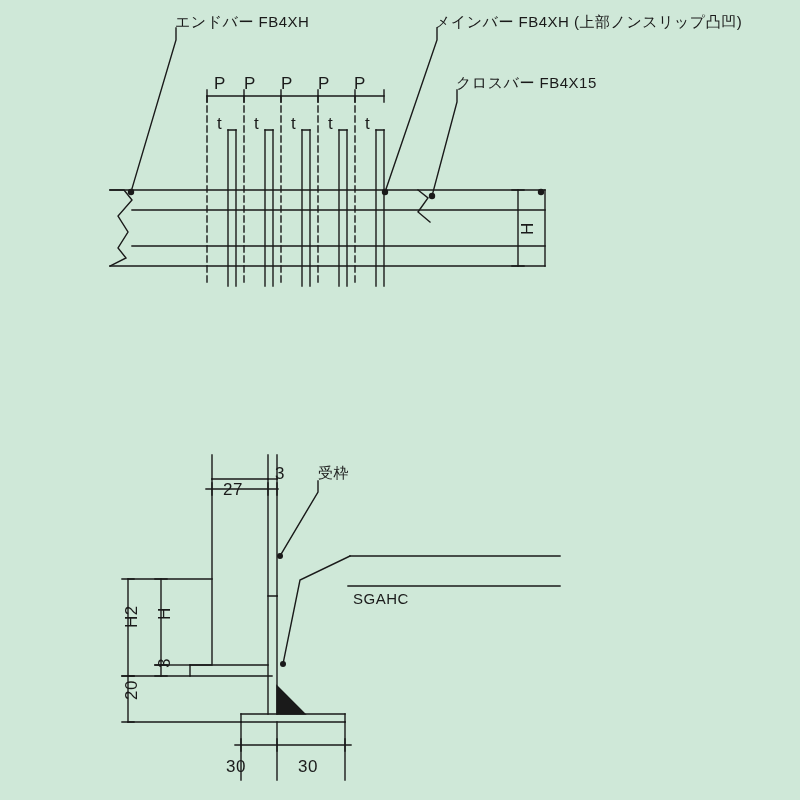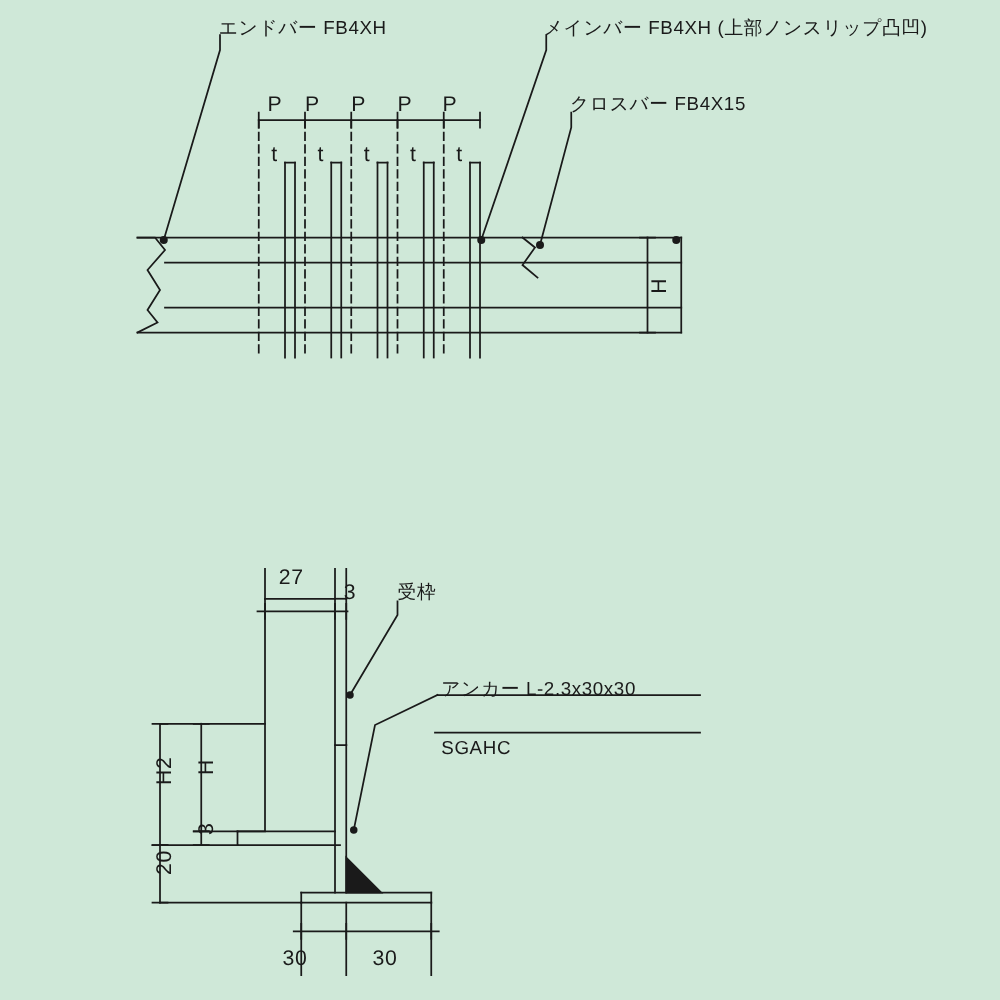--- a/index.html
+++ b/index.html
@@ -149,25 +149,24 @@
   <div class="lbl lbl-dim" style="left:354px; top:74px;">P</div>
 
   <div class="lbl lbl-dim" style="left:217px; top:114px;">t</div>
   <div class="lbl lbl-dim" style="left:254px; top:114px;">t</div>
   <div class="lbl lbl-dim" style="left:291px; top:114px;">t</div>
   <div class="lbl lbl-dim" style="left:328px; top:114px;">t</div>
   <div class="lbl lbl-dim" style="left:365px; top:114px;">t</div>
 
   <div class="lbl lbl-dim rot90" style="left:518px; top:235px;">H</div>
 
-  <div class="lbl lbl-dim" style="left:223px; top:452px;">27</div>
+  <div class="lbl lbl-dim" style="left:223px; top:480px;">27</div>
   <div class="lbl lbl-dim" style="left:275px; top:464px;">3</div>
   <div class="lbl lbl-jp" style="left:318px; top:464px;">受枠</div>
 
-  <div class="lbl lbl-jp" style="left:353px; top:542px;">アンカー L-2.3x30x30</div>
   <div class="lbl lbl-jp" style="left:353px; top:590px;">SGAHC</div>
 
   <div class="lbl lbl-dim rot90" style="left:122px; top:628px;">H2</div>
   <div class="lbl lbl-dim rot90" style="left:155px; top:620px;">H</div>
   <div class="lbl lbl-dim rot90" style="left:155px; top:668px;">3</div>
   <div class="lbl lbl-dim rot90" style="left:122px; top:700px;">20</div>
 
   <div class="lbl lbl-dim" style="left:226px; top:757px;">30</div>
   <div class="lbl lbl-dim" style="left:298px; top:757px;">30</div>
 

